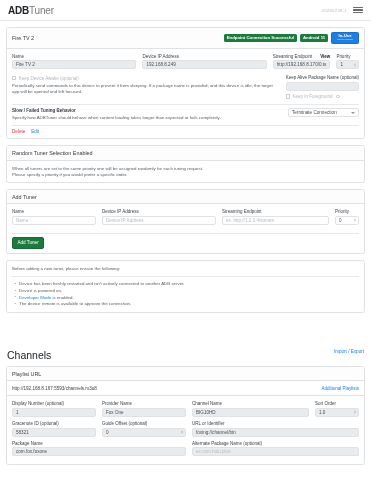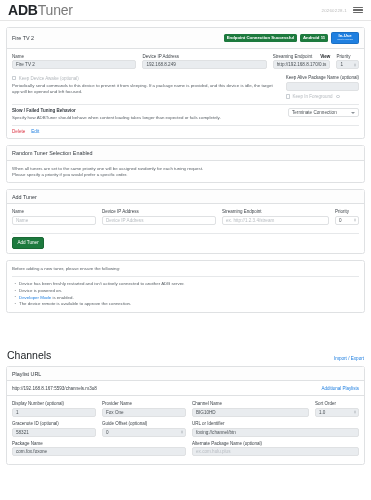--- a/index.html
+++ b/index.html
@@ -13,21 +13,21 @@
   body { font-size: 5.2px; }
 
   
   .navbar {
     height: 21px;
     display: flex; align-items: center; justify-content: space-between;
     padding: 0 8px;
     background: #ffffff;
     border-bottom: 1px solid #e6e6e6;
   }
-  .brand { font-size: 14px; letter-spacing: -0.2px; color: #212529; white-space: nowrap; }
+  .brand { font-size: 10px; letter-spacing: -0.2px; color: #212529; white-space: nowrap; }
   .brand b { font-weight: bold; }
   .brand span.light { color: #7a7a7a; font-weight: normal; }
   .nav-right { display: flex; align-items: center; gap: 6px; }
   .version { font-size: 4.4px; color: #b9b9b9; letter-spacing: .2px; }
   .burger { width: 10px; display: flex; flex-direction: column; gap: 1.6px; cursor: pointer; }
   .burger i { display: block; height: 1.2px; background: #6a6a6a; border-radius: .5px; }
 
   
   .page { padding: 6px 6px 0 6px; }
 
@@ -144,21 +144,21 @@
     font-size: 4.4px; color: #5a6167;
     padding-left: 7px; position: relative; line-height: 1.55;
   }
   ul.checklist li:before {
     content: "\2022"; position: absolute; left: 2.5px; top: -0.2px; color: #8d9399; font-size: 4.4px;
   }
   ul.checklist li a { color: #1f7fe0; text-decoration: none; }
 
   
   .section-head {
-    display: flex; align-items: flex-end; justify-content: space-between;
+    display: flex; align-items: flex-start; justify-content: space-between;
     padding: 4px 1px 5px 1px;
     margin-top: 32px;
   }
   .section-title { font-size: 10.5px; color: #212529; }
   .imp-exp { font-size: 4.6px; color: #1f7fe0; cursor: pointer; }
 
   .playlist-row {
     display: flex; align-items: center; justify-content: space-between;
     padding: 4.5px 5px;
   }

